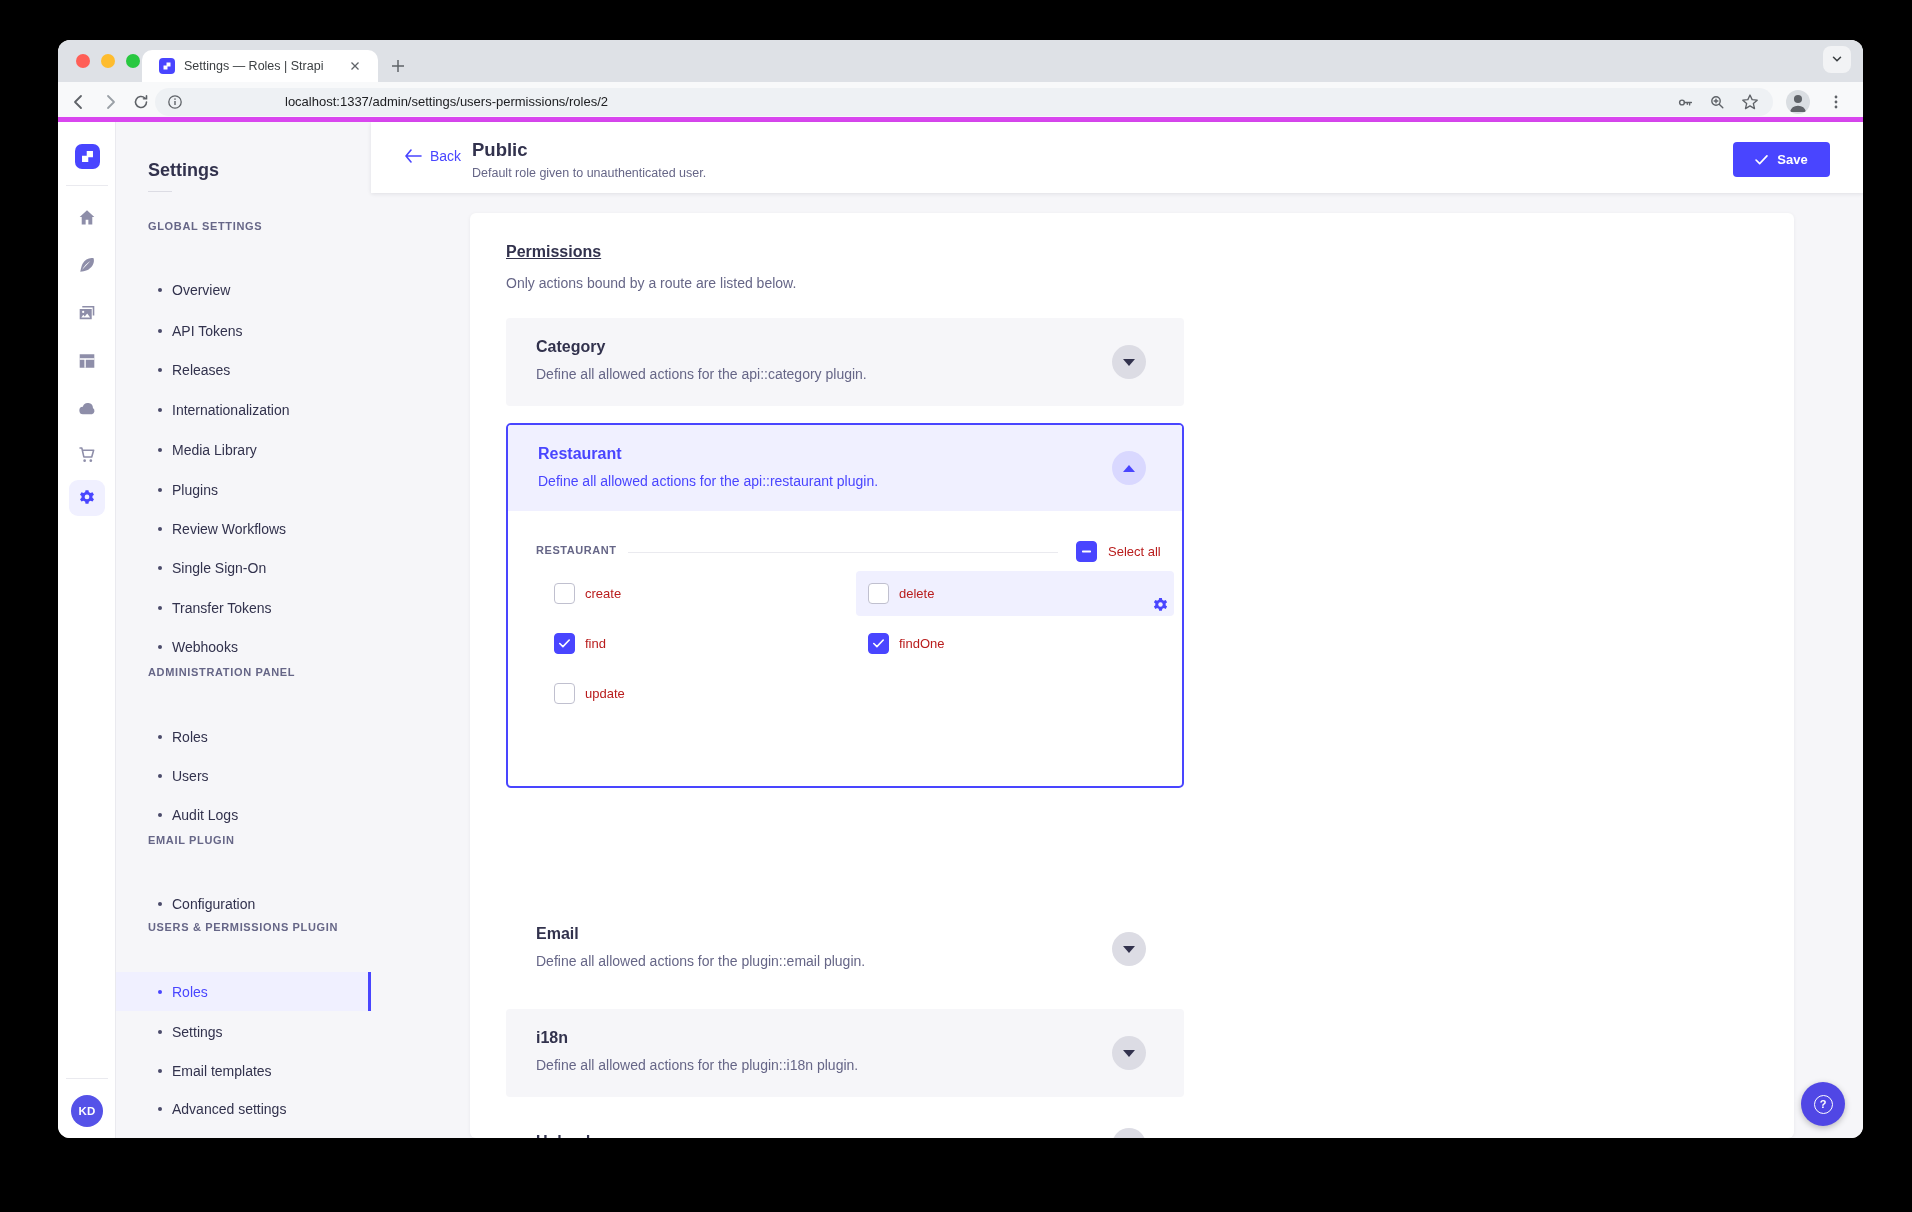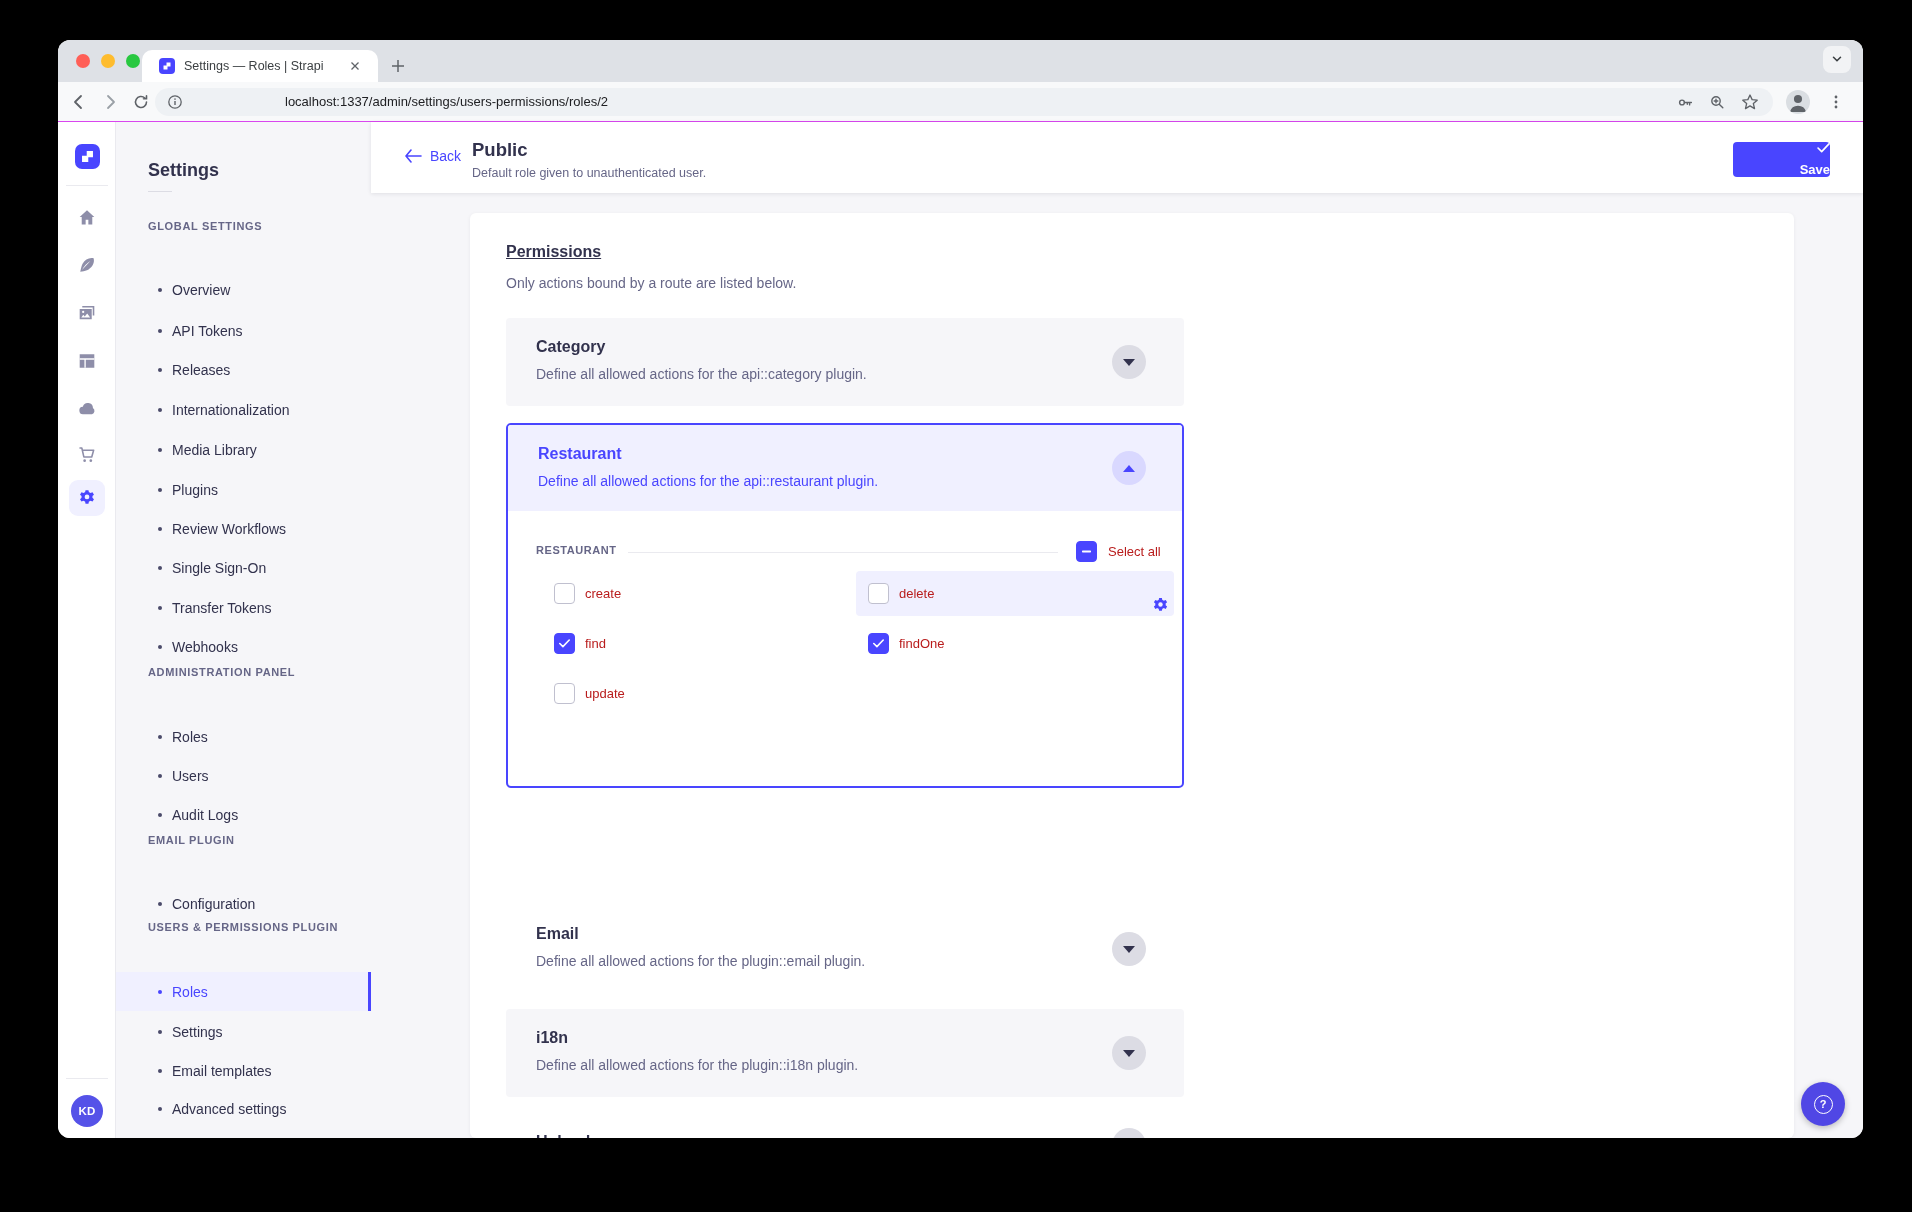--- a/index.html
+++ b/index.html
@@ -8,21 +8,21 @@
   .win { position:absolute; left:58px; top:40px; width:1805px; height:1098px; background:#fff; border-radius:12px; overflow:hidden; }
 
   
   .tabstrip { position:absolute; left:0; top:0; width:100%; height:42px; background:#dee1e6; }
   .light { position:absolute; top:14px; width:14px; height:14px; border-radius:50%; }
   .tab { position:absolute; left:84px; top:10px; width:236px; height:32px; background:#fff; border-radius:10px 10px 0 0; }
   .tab-title { position:absolute; left:42px; top:9px; font-size:12.5px; color:#3c4043; white-space:nowrap; }
   .favicon { position:absolute; left:17px; top:8px; width:16px; height:16px; border-radius:4px; background:#4945ff; }
   .newtab { position:absolute; left:332px; top:18px; width:16px; height:16px; color:#5f6368; }
   .chev-box { position:absolute; left:1765px; top:6px; width:28px; height:27px; background:#f2f3f5; border-radius:8px; }
-  .toolbar { position:absolute; left:0; top:42px; width:100%; height:40px; background:#f8f9fa; border-bottom:1px solid #d946ef; }
+  .toolbar { position:absolute; left:0; top:42px; width:100%; height:40px; background:#f8f9fa; border-bottom:5px solid #d946ef; }
   .tbicon { position:absolute; top:11px; width:18px; height:18px; color:#5f6368; }
   .omnibox { position:absolute; left:97px; top:6px; width:1618px; height:28px; border-radius:14px; background:#eef1f4; }
   .url { position:absolute; left:130px; top:6px; font-size:13px; color:#202124; white-space:nowrap; }
   .br-avatar { position:absolute; left:1728px; top:8px; width:24px; height:24px; border-radius:50%; background:#dadee2; overflow:hidden; }
 
   
   .rail { position:absolute; left:0; top:82px; width:58px; height:1016px; background:#fff; border-right:1px solid #eaeaef; }
   .rail-icon { position:absolute; left:20px; width:18px; height:18px; color:#8e8ea9; }
   .logo { position:absolute; left:17px; top:22px; width:25px; height:25px; border-radius:7px; background:#4945ff; }
   .hr { position:absolute; background:#eaeaef; height:1px; }
@@ -35,21 +35,21 @@
   .sb-item { position:absolute; left:0; width:255px; height:28px; display:flex; align-items:center; color:#32324d; font-size:14px;margin-top:20px; }
   .sb-item .dot { width:4px; height:4px; border-radius:50%; background:#4a4a6a; margin-left:42px; margin-right:10px; flex:none; }
   .sb-item.active2 { height:39px; background:#f0f0ff; border-right:3px solid #4945ff; color:#4945ff; }
   .sb-item.active2 .dot { background:#4945ff; }
   .bolt { position:absolute; left:279px; width:12px; height:14px; }
 
   .hdr { position:absolute; left:313px; top:82px; width:1492px; height:71px; background:#fff; box-shadow:0 1px 4px rgba(33,33,52,.1); z-index:3; }
   .back { position:absolute; left:33px; top:26px; color:#4945ff; font-size:14px; display:flex; align-items:center; gap:8px; }
   .pg-title { position:absolute; left:101px; top:17px; font-size:18.5px; font-weight:700; color:#32324d; }
   .pg-sub { position:absolute; left:101px; top:44px; font-size:12.5px; color:#666687; }
-  .save-btn { position:absolute; left:1362px; top:20px; width:97px; height:35px; border-radius:4px; background:#4945ff; color:#fff; font-size:13px; font-weight:600; display:flex; align-items:flex-end; justify-content:center; gap:9px; border:none;flex-direction:column; }
+  .save-btn { position:absolute; left:1362px; top:20px; width:97px; height:35px; border-radius:4px; background:#4945ff; color:#fff; font-size:13px; font-weight:600; display:flex; align-items:center; justify-content:center; gap:9px; border:none; }
 
   .page { position:absolute; left:313px; top:153px; width:1492px; height:945px; background:#f6f6f9; }
   .card { position:absolute; left:99px; top:20px; width:1324px; height:925px; background:#fff; border-radius:6px; box-shadow:0 1px 4px rgba(33,33,52,.06); overflow:hidden; }
 
   .perm-title { position:absolute; left:36px; top:30px; font-size:16px; font-weight:700; color:#32324d;text-decoration:underline; }
   .perm-sub { position:absolute; left:36px; top:62px; font-size:14px; color:#666687; }
 
   .acc { position:absolute; left:36px; width:678px; height:88px; border-radius:4px; }
   .acc.gray { background:#f6f6f9; }
   .acc.white { background:#fff; }

